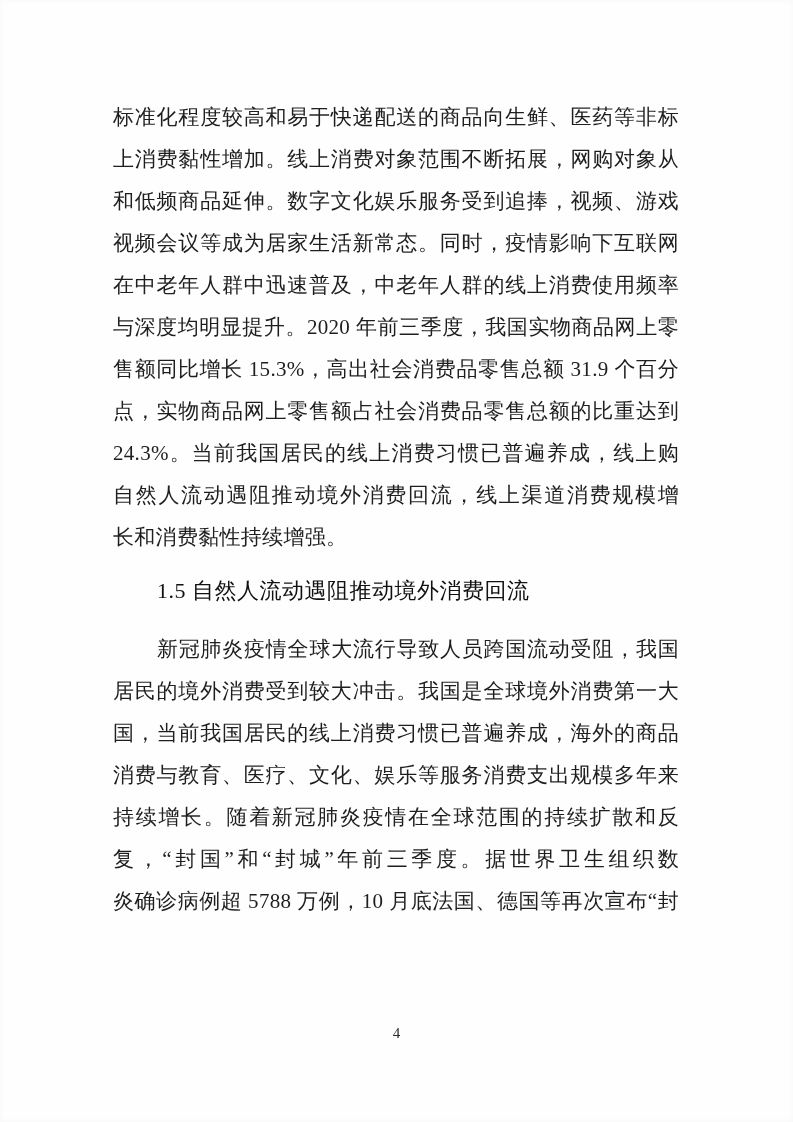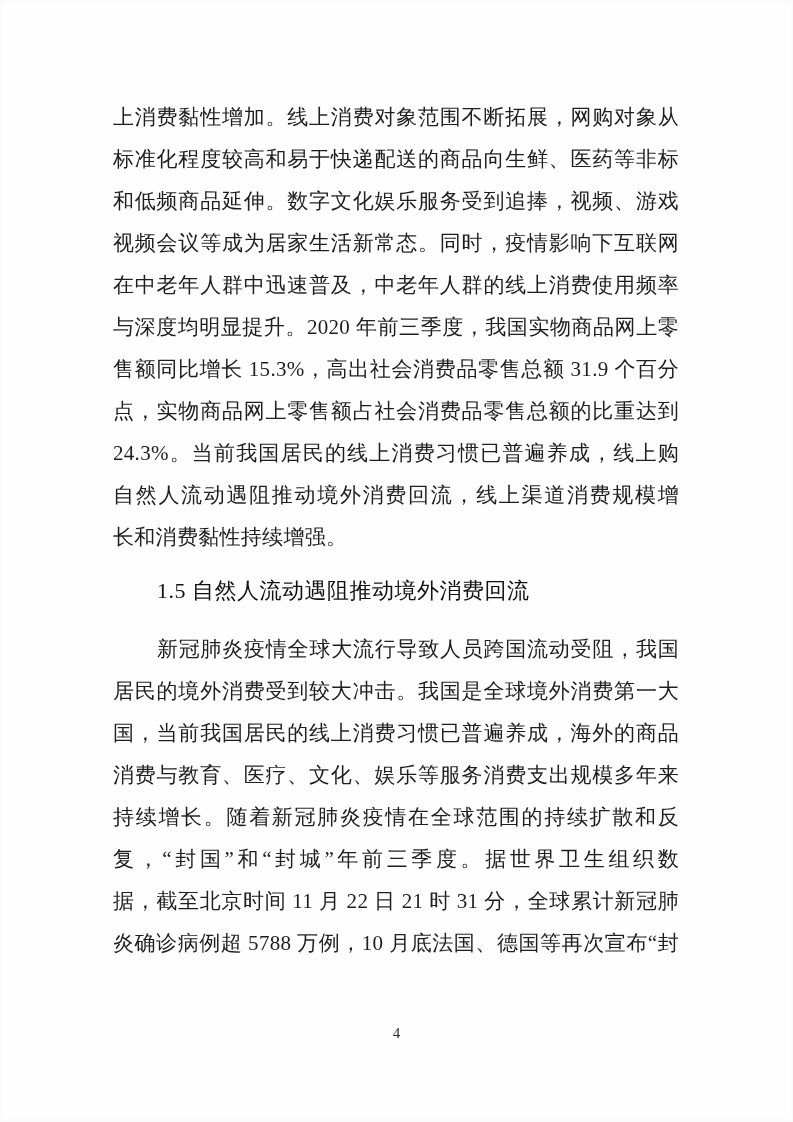--- a/index.html
+++ b/index.html
@@ -65,42 +65,41 @@
     color: #2a2a2a;
   }
 </style>
 </head>
 <body>
 
 <div class="page">
   <div class="content">
 
     <div>
+      <div class="line">标准化程度较高和易于快递配送的商品向生鲜、医药等非标</div>
       <div class="line">上消费黏性增加。线上消费对象范围不断拓展，网购对象从</div>
-      <div class="line">标准化程度较高和易于快递配送的商品向生鲜、医药等非标</div>
       <div class="line">和低频商品延伸。数字文化娱乐服务受到追捧，视频、游戏</div>
       <div class="line">视频会议等成为居家生活新常态。同时，疫情影响下互联网</div>
       <div class="line">在中老年人群中迅速普及，中老年人群的线上消费使用频率</div>
       <div class="line">与深度均明显提升。2020 年前三季度，我国实物商品网上零</div>
       <div class="line">售额同比增长 15.3%，高出社会消费品零售总额 31.9 个百分</div>
       <div class="line">点，实物商品网上零售额占社会消费品零售总额的比重达到</div>
       <div class="line">24.3%。当前我国居民的线上消费习惯已普遍养成，线上购</div>
       <div class="line">自然人流动遇阻推动境外消费回流，线上渠道消费规模增</div>
       <div class="line last">长和消费黏性持续增强。</div>
     </div>
 
     <div class="section-heading">1.5 自然人流动遇阻推动境外消费回流</div>
 
     <div class="para2">
       <div class="line indent">新冠肺炎疫情全球大流行导致人员跨国流动受阻，我国</div>
       <div class="line">居民的境外消费受到较大冲击。我国是全球境外消费第一大</div>
       <div class="line">国，当前我国居民的线上消费习惯已普遍养成，海外的商品</div>
       <div class="line">消费与教育、医疗、文化、娱乐等服务消费支出规模多年来</div>
       <div class="line">持续增长。随着新冠肺炎疫情在全球范围的持续扩散和反</div>
       <div class="line">复，“封国”和“封城”年前三季度。据世界卫生组织数</div>
-      <div class="line">据，截至北京时间 11 月 22 日 21 时 31 分，全球累计新冠肺</div>
       <div class="line">炎确诊病例超 5788 万例，10 月底法国、德国等再次宣布“封</div>
     </div>
 
   </div>
 
   <div class="page-footer">4</div>
 </div>
 
 </body></html>

